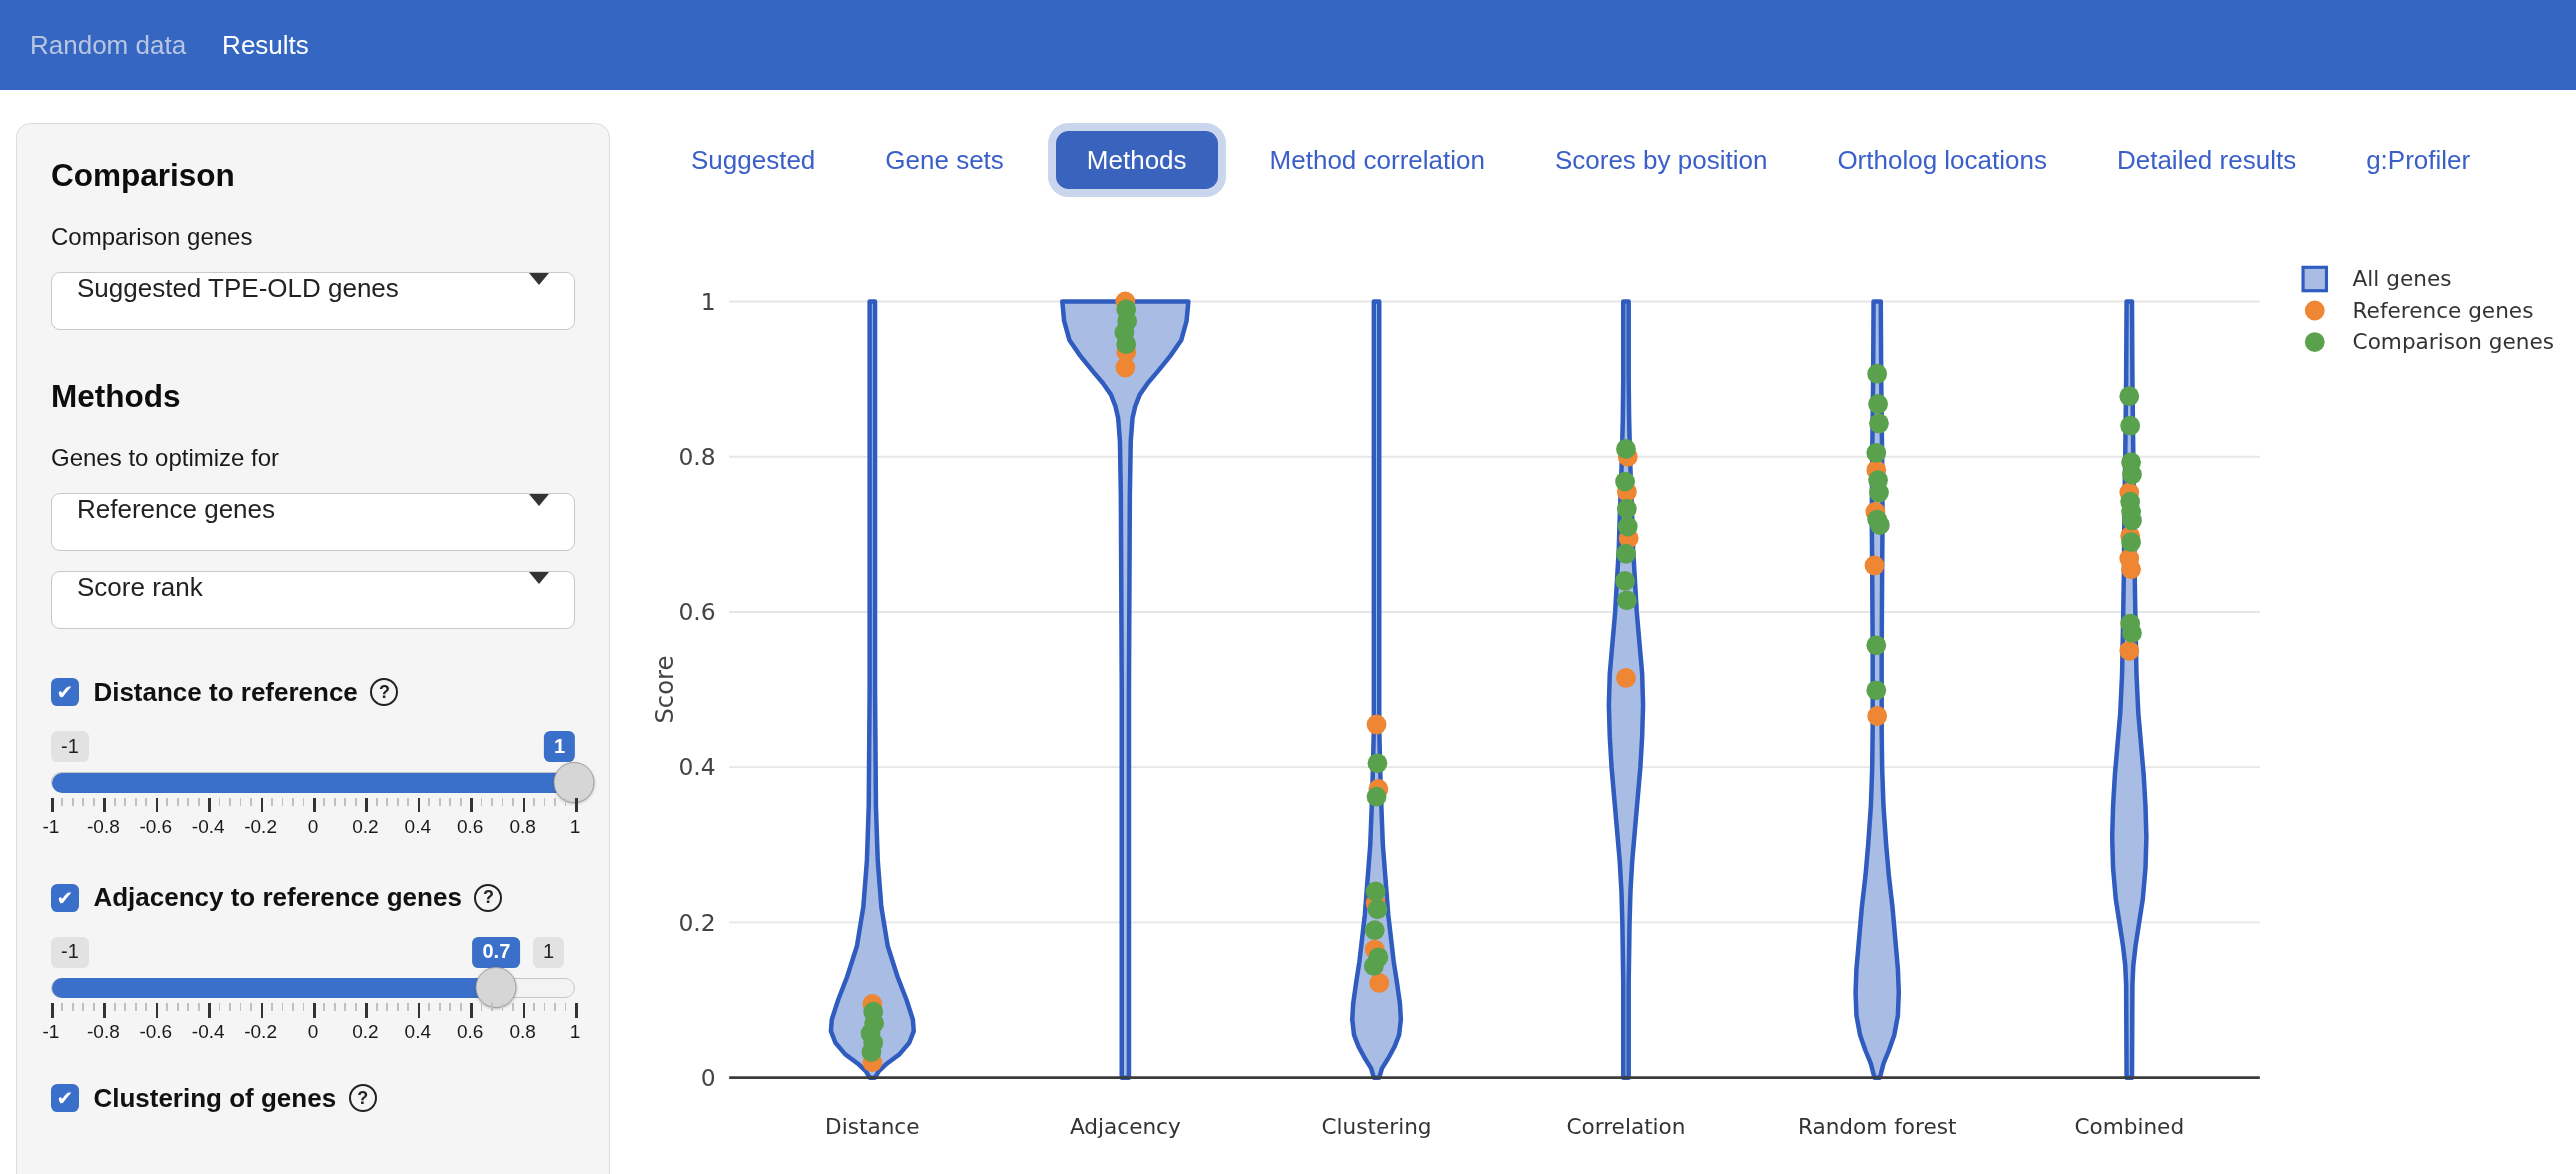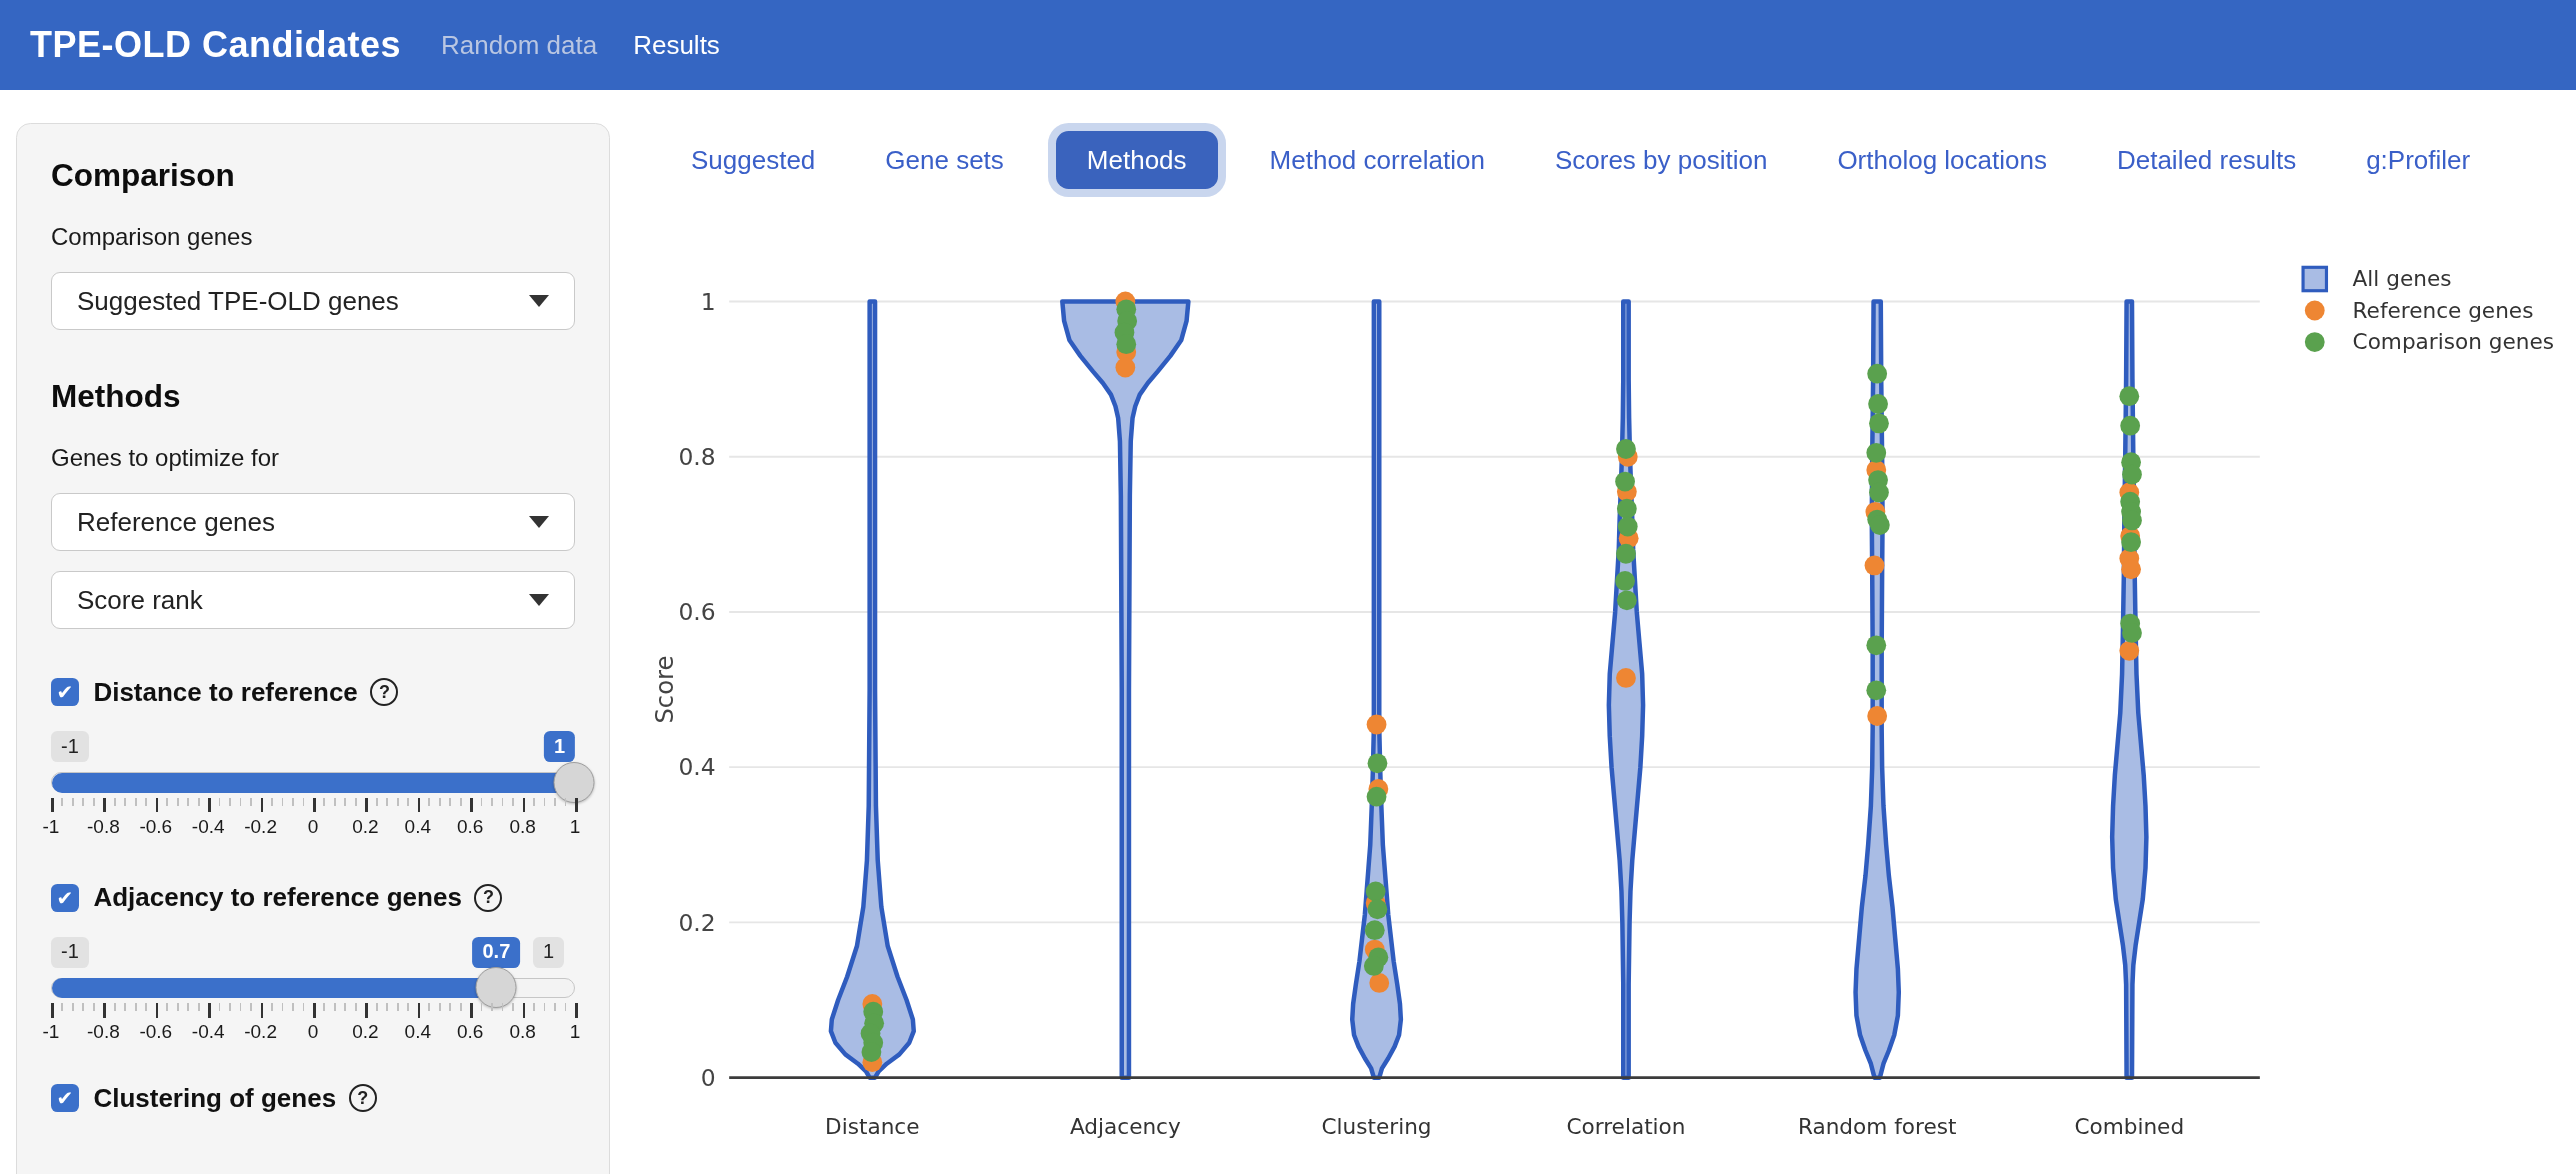--- a/index.html
+++ b/index.html
@@ -16,21 +16,21 @@
   .navbar .nav-link.active { color:#ffffff; }
 
   
   .sidebar { position:absolute; left:16px; top:123px; width:594px; height:1351px;
              background:#f5f5f5; border:0.9px solid #dcdcdc; border-radius:14.4px;
              padding:32px 34px; color:#111; }
   .side-h { font-size:31.5px; font-weight:700; line-height:38px; color:#0d0d0d; }
   .side-h.methods { margin-top:47px; }
   .side-label { font-size:24px; line-height:31px; margin-top:27px; color:#1a1a1a; }
   .select-box { margin-top:20px; height:58px; background:#fff; border:0.9px solid #c9c9c9;
-                border-radius:9px; display:flex; align-items:center; justify-content:space-between;
+                border-radius:9px; display:flex; justify-content:space-between;
                 padding:0 25px; font-size:26px; color:#222; cursor:pointer; }
   .caret { width:0; height:0; border-left:10px solid transparent; border-right:10px solid transparent;
            border-top:12.6px solid #333; }
   .check-row { display:flex; align-items:center; margin-top:41px; height:32px; }
   .check-row.first { margin-top:47px; }
   .check-row.last { margin-top:36px; }
   .checkbox { width:28px; height:28px; border-radius:6.3px; background:#3b70ca; display:flex;
               align-items:center; justify-content:center; color:#fff; font-size:20px; flex:0 0 auto; }
   .check-label { font-size:26px; font-weight:600; margin-left:14.4px; color:#111; }
   .help { width:28px; height:28px; border:2.3px solid #222; border-radius:50%; margin-left:12.6px;
@@ -64,21 +64,20 @@
   
   .chart-wrap { position:absolute; left:621px; top:252px; width:1955px; height:922px; }
   svg text { font-family:"DejaVu Sans", sans-serif; }
 </style>
 </head>
 <body>
 
 <div class="app">
 
   <div class="navbar">
-    <div class="brand">TPE-OLD Candidates</div>
     <div class="nav-link muted">Random data</div>
     <div class="nav-link active">Results</div>
   </div>
 
   <div class="sidebar">
     <div class="side-h">Comparison</div>
     <div class="side-label">Comparison genes</div>
     <div class="select-box">
       <span>Suggested TPE-OLD genes</span>
       <span class="caret"></span>

